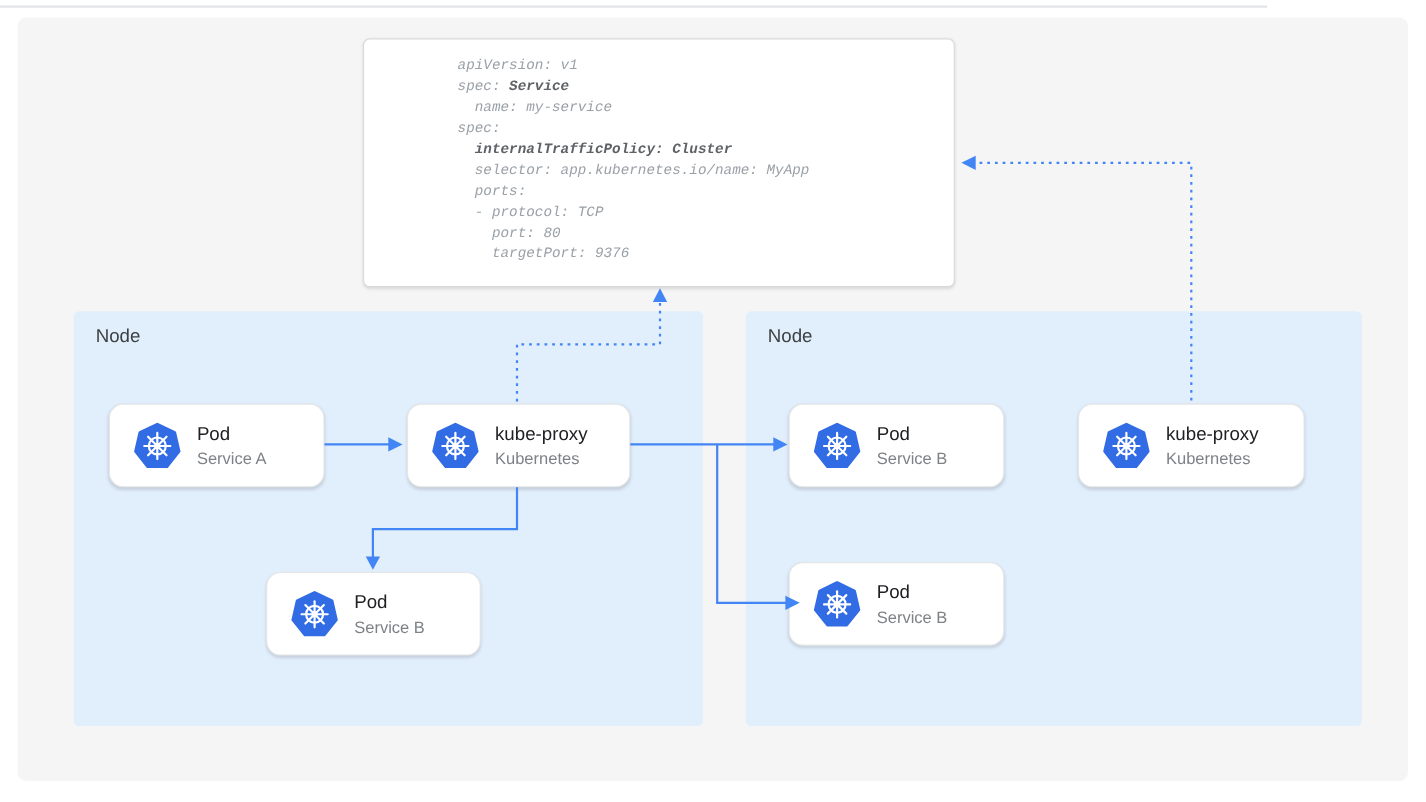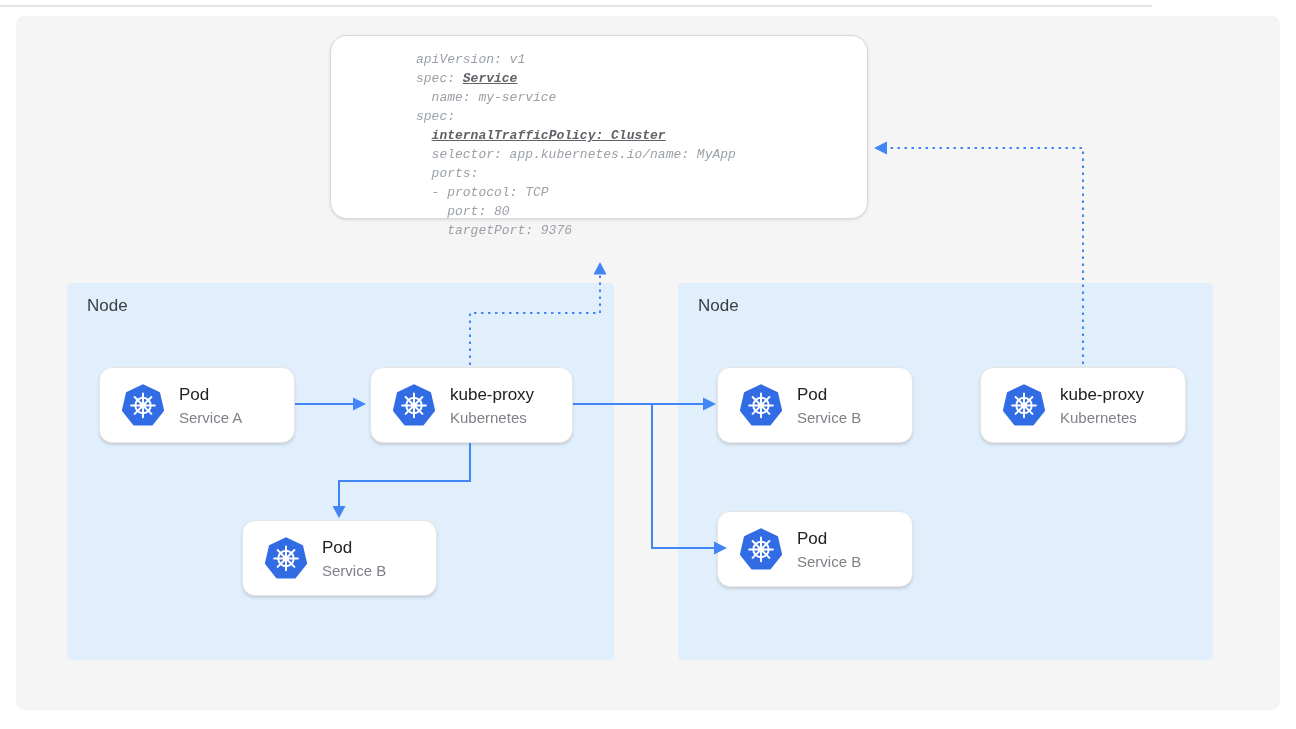--- a/index.html
+++ b/index.html
@@ -15,42 +15,42 @@
     --yaml-bold-color:#5F6368;
     --divider:#E2E4E7;
   }
   html,body{margin:0;padding:0;background:#fff;}
   .canvas{
     position:relative;width:1296px;height:729px;overflow:hidden;
     background:#fff;font-family:"Liberation Sans","DejaVu Sans",sans-serif;
   }
   .top-divider{position:absolute;left:0;top:5px;width:1152px;height:2px;background:var(--divider);}
   .panel{position:absolute;left:16px;top:16px;width:1264px;height:694px;background:var(--panel-bg);border-radius:8px;}
-  .node{position:absolute;background:var(--node-bg);border-radius:5px;}
+  .node{position:absolute;background:var(--node-bg);border-radius:5px;padding-left:25px;}
   .node-left{left:67px;top:283px;width:547px;height:377px;}
   .node-right{left:678px;top:283px;width:535px;height:377px;}
   .node-label{position:absolute;left:20px;top:13px;font-size:17px;color:var(--node-label-color);}
   .comp{
     position:absolute;background:var(--card-bg);border:1px solid #E6E6E6;border-radius:13px;
     box-shadow:0 2px 3px rgba(0,0,0,.13);display:flex;align-items:center;box-sizing:border-box;
   }
   .comp .icon{margin-left:21px;flex:0 0 auto;}
   .ctext{margin-left:14px;}
   .title{font-size:17px;line-height:21px;color:var(--title-color);}
   .subtitle{font-size:15px;line-height:19px;color:var(--subtitle-color);margin-top:3px;}
   .yaml{
-    position:absolute;left:330px;top:35px;width:538px;height:184px;box-sizing:border-box;
-    background:var(--card-bg);border:1px solid #D9D9D9;border-radius:17px;
+    position:absolute;left:330px;top:35px;width:538px;height:226px;box-sizing:border-box;
+    background:var(--card-bg);border:1px solid #D9D9D9;border-radius:6px;
     box-shadow:0 1px 3px rgba(0,0,0,.12);
     padding:14px 0 0 85px;
     font-family:"Liberation Mono","DejaVu Sans Mono",monospace;
     font-style:italic;font-size:13px;line-height:19px;color:var(--yaml-color);
   }
   .yl{white-space:pre;}
-  .yl b{color:var(--yaml-bold-color);font-weight:bold;text-decoration:underline;}
+  .yl b{color:var(--yaml-bold-color);font-weight:bold;}
   svg.arrows{position:absolute;left:0;top:0;width:1296px;height:729px;pointer-events:none;z-index:5;}
   .defs-holder{position:absolute;width:0;height:0;overflow:hidden;}
 </style>
 </head>
 <body>
 
 <div class="canvas">
 
   <svg class="defs-holder" aria-hidden="true">
     <defs>

